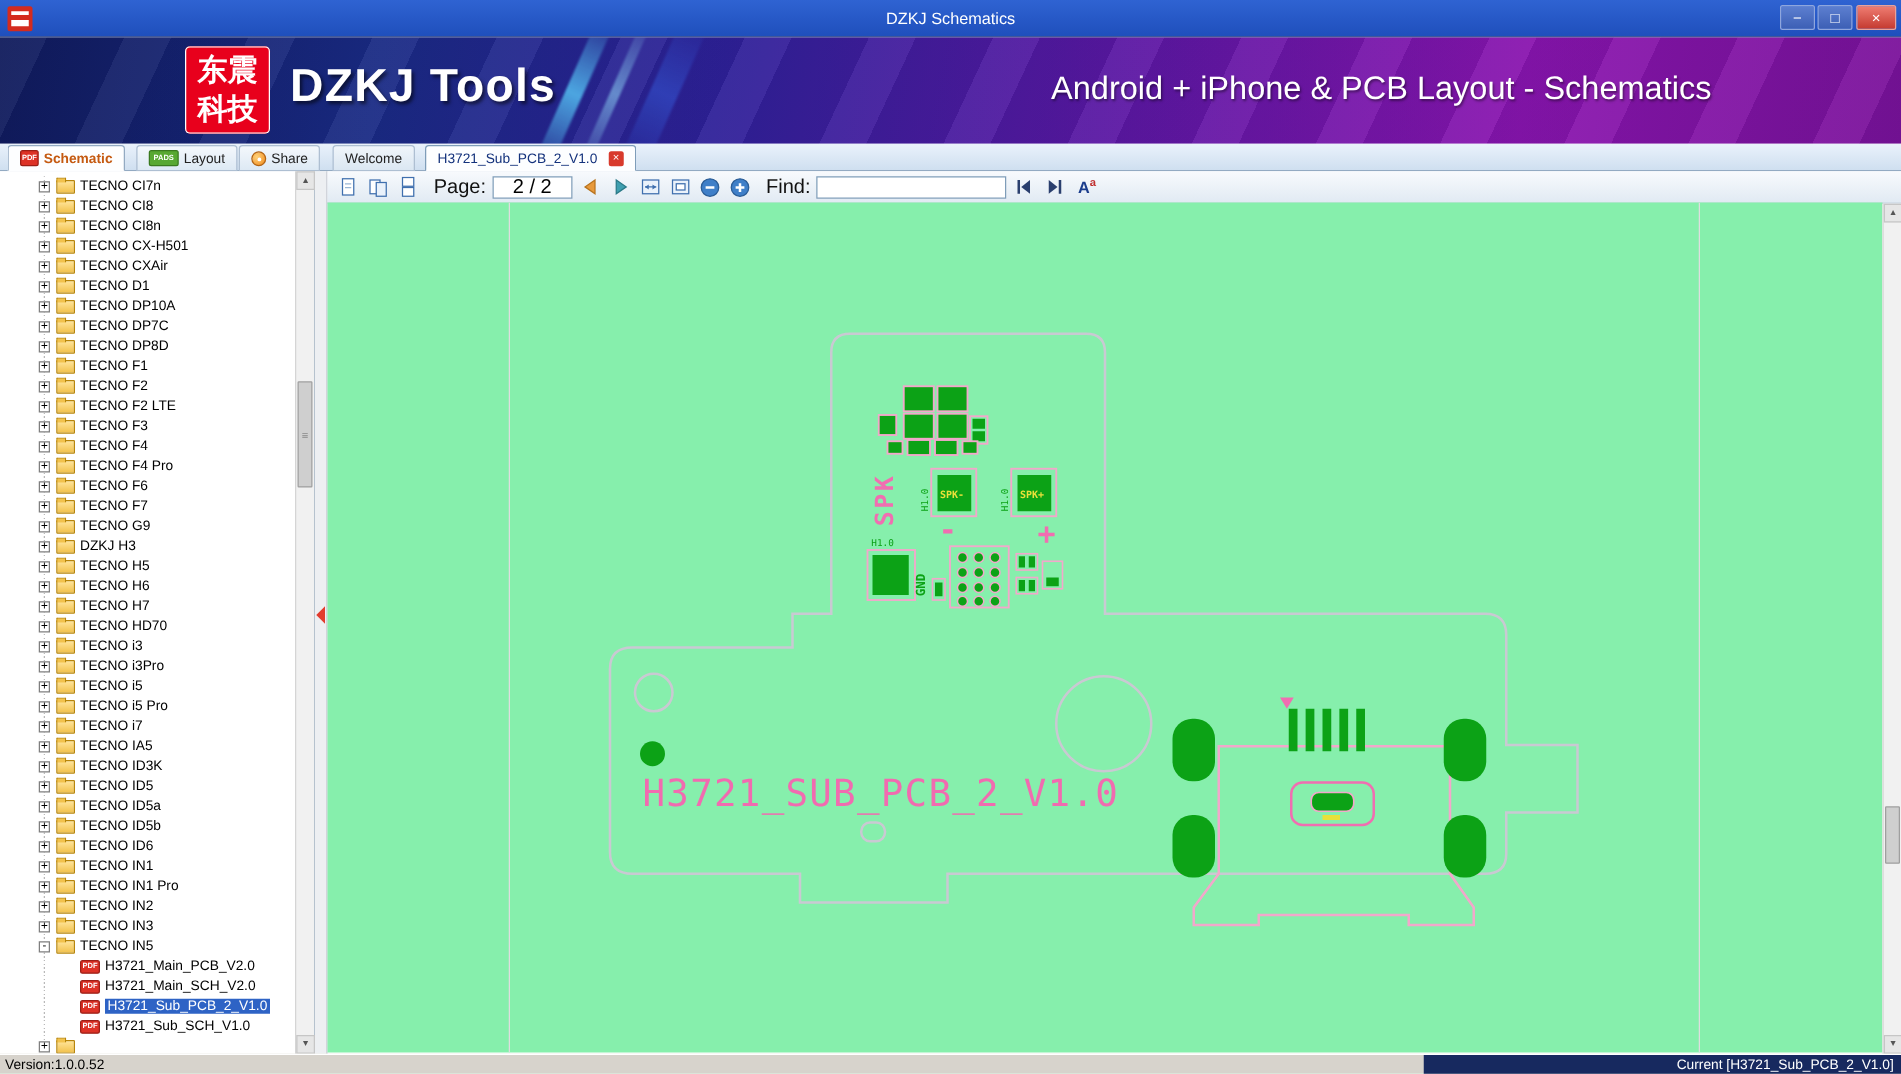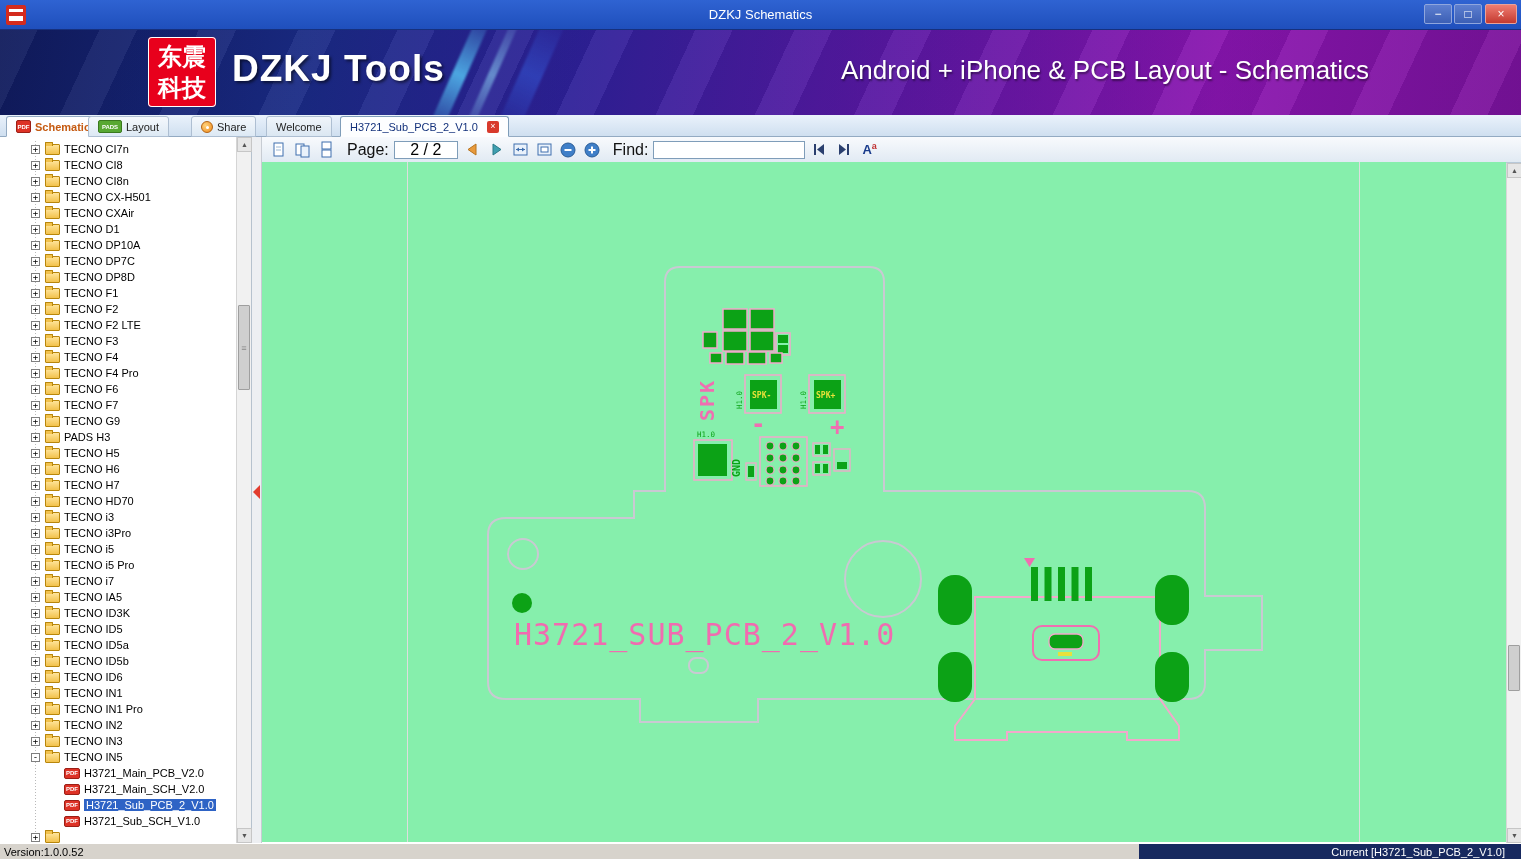--- a/index.html
+++ b/index.html
@@ -106,21 +106,21 @@
   .page-edge{position:absolute;top:0;width:1px;height:100%;background:#dedede;}
   .pcb-svg{position:absolute;left:0;top:0;}
   .pcb-title{font-family:"DejaVu Sans Mono",monospace;font-size:30px;letter-spacing:1px;fill:#f16bb0;}
   .main-scroll{position:absolute;right:0;top:163px;width:15px;height:680px;background:#f1f1f1;border-left:1px solid #d8d8d8;}
 
   
   .statusbar{position:absolute;left:0;top:843px;width:1521px;height:16px;background:#d7d3cc;
     border-top:1px solid #fff;font-size:11px;color:#000;}
   .version{position:absolute;left:4px;top:1px;line-height:14px;}
   .current{position:absolute;right:0;top:0;width:382px;height:16px;background:#17295f;color:#fff;
-    text-align:right;line-height:16px;padding-right:16px;}
+    text-align:right;line-height:16px;padding-right:6px;}
 </style>
 </head>
 <body>
 
 <div class="titlebar">
   <div class="app-icon"></div>
   <div class="title-text">DZKJ Schematics</div>
   <div class="win-btn btn-min">−</div>
   <div class="win-btn btn-max">□</div>
   <div class="win-btn btn-close">×</div>
@@ -137,21 +137,21 @@
   </div>
   <div class="brand">DZKJ Tools</div>
   <div class="subtitle">Android + iPhone &amp; PCB Layout - Schematics</div>
 </div>
 
 <div class="tabrow">
   <div class="tool-tab active" style="left:6px">
     <span class="badge pdf">PDF</span>
     <span class="schematic-label">Schematic</span>
   </div>
-  <div class="tool-tab" style="left:88px">
+  <div class="tool-tab" style="left:109px">
     <span class="badge pads">PADS</span>
     <span>Layout</span>
   </div>
   <div class="tool-tab" style="left:191px">
     <span class="share-ic"></span>
     <span>Share</span>
   </div>
   <div class="doc-tab" style="left:266px">
     <span>Welcome</span>
   </div>
@@ -249,21 +249,21 @@
         <span class="t-label">TECNO F7</span>
       </div>
       <div class="trow">
         <span class="expander">+</span>
         <span class="folder-ic"></span>
         <span class="t-label">TECNO G9</span>
       </div>
       <div class="trow">
         <span class="expander">+</span>
         <span class="folder-ic"></span>
-        <span class="t-label">PADS H3</span>
+        <span class="t-label">DZKJ H3</span>
       </div>
       <div class="trow">
         <span class="expander">+</span>
         <span class="folder-ic"></span>
         <span class="t-label">TECNO H5</span>
       </div>
       <div class="trow">
         <span class="expander">+</span>
         <span class="folder-ic"></span>
         <span class="t-label">TECNO H6</span>

